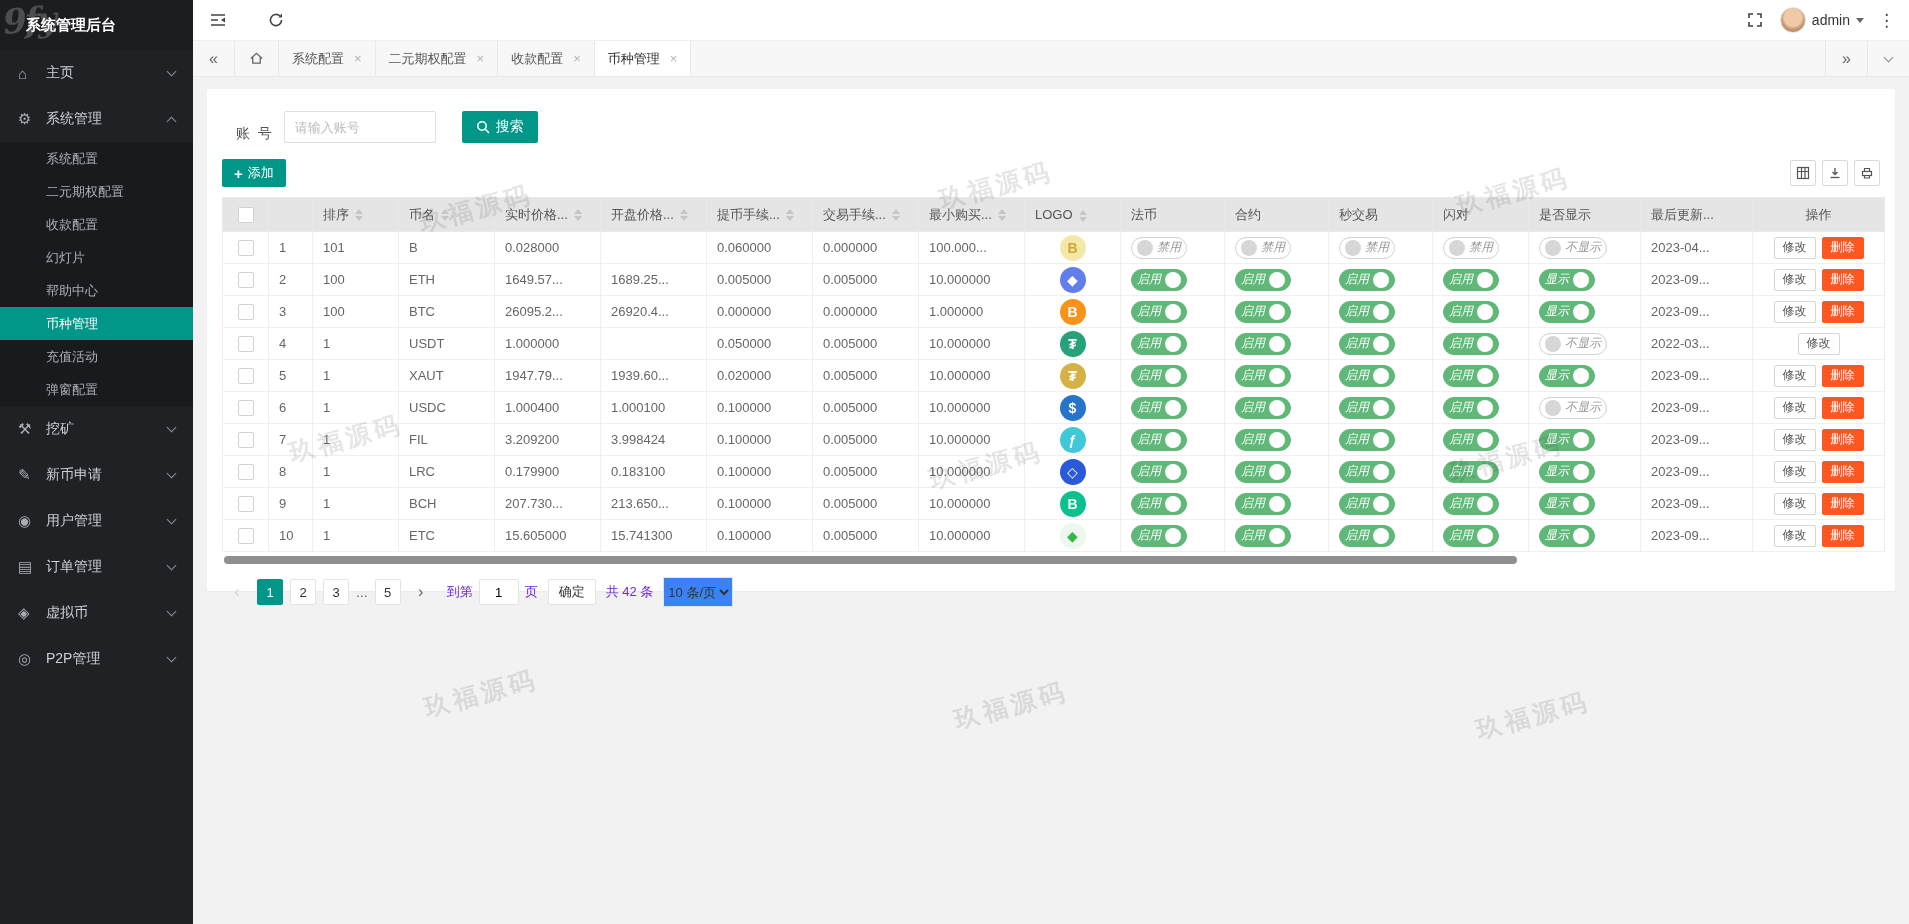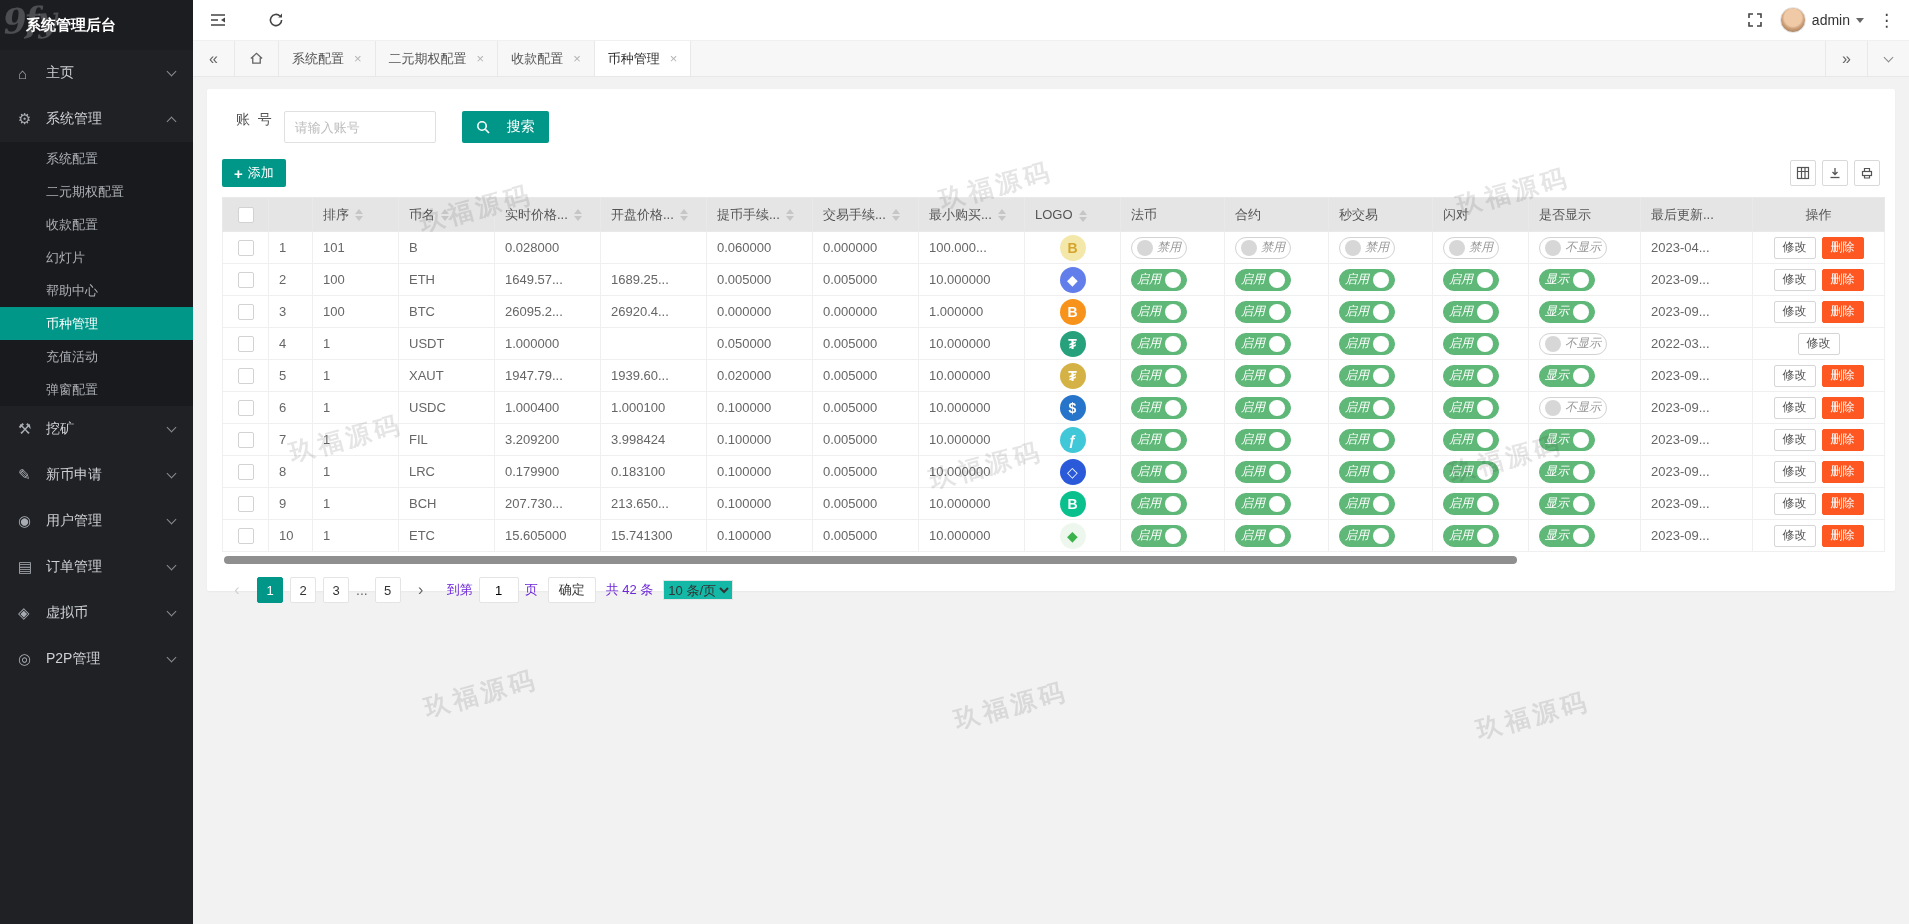--- a/index.html
+++ b/index.html
@@ -40,25 +40,25 @@
   .tab-home{width:44px;display:flex;align-items:center;justify-content:center;border-right:1px solid #e8e8e8;cursor:pointer}
   .tabs{display:flex;flex:1;overflow:hidden}
   .tab{display:flex;align-items:center;padding:0 13px;border-right:1px solid #e8e8e8;font-size:13px;color:#555;cursor:pointer;white-space:nowrap}
   .tab.active{background:#fff;color:#2d2d2d}
   .tab-close{margin-left:10px;color:#b3b3b3;font-size:13px}
 
   
   .content{flex:1;padding:12px 14px;overflow:hidden;position:relative}
   .card{background:#fff;border-radius:2px;box-shadow:0 1px 2px rgba(0,0,0,.04);padding:14px 15px 18px;height:502px}
 
-  .search-row{display:flex;align-items:flex-start;padding:8px 0 16px 14px}
+  .search-row{display:flex;align-items:flex-end;padding:8px 0 16px 14px}
   .search-label{color:#555;margin-right:12px;white-space:pre}
   .search-input{width:152px;height:32px;border:1px solid #e0e0e0;border-radius:2px;padding:0 10px;font-size:13px;color:#333;outline:none}
   .search-input::placeholder{color:#bdbdbd}
-  .btn-search{margin-left:26px;height:32px;padding:0 14px;background:#009688;color:#fff;border:none;border-radius:2px;font-size:14px;display:inline-flex;align-items:center;gap:17px;cursor:pointer}
+  .btn-search{margin-left:26px;height:32px;padding:0 14px;background:#009688;color:#fff;border:none;border-radius:2px;font-size:14px;display:inline-flex;align-items:center;gap:6px;cursor:pointer}
 
   .toolbar-row{display:flex;align-items:center;margin:0 0 10px}
   .btn-add{height:28px;padding:0 12px;background:#009688;color:#fff;border:none;border-radius:2px;font-size:13px;display:inline-flex;align-items:center;gap:5px;cursor:pointer}
   .btn-add .plus{font-size:15px;font-weight:bold;line-height:1}
   .tool-icons{margin-left:auto;display:flex;gap:6px}
   .tool-btn{width:26px;height:26px;border:1px solid #d9d9d9;border-radius:2px;background:#fff;display:inline-flex;align-items:center;justify-content:center;cursor:pointer}
 
   
   table{width:100%;border-collapse:collapse;table-layout:fixed}
   th{background:#e5e5e5;height:34px;font-weight:normal;color:#555;font-size:13px;border:1px solid #e9e9e9;text-align:left;padding:0 10px;white-space:nowrap;overflow:hidden}
@@ -85,21 +85,21 @@
   .pagination{display:flex;align-items:center;margin-top:12px;padding-left:2px}
   .pages{display:flex;align-items:center}
   .page-btn{min-width:26px;height:26px;display:inline-flex;align-items:center;justify-content:center;border:1px solid #e4e4e4;background:#fff;color:#333;font-size:13px;padding:0 7px;margin-right:7px;border-radius:2px;cursor:pointer}
   .page-btn.active{background:#009688;border-color:#009688;color:#fff}
   .page-btn.nav{border:none;background:none;font-size:16px;color:#666}
   .page-btn.disabled{color:#d2d2d2;cursor:default}
   .page-ellipsis{border:none;background:none;margin-right:7px;color:#666}
   .pg-text{color:#6d28d9;font-size:13px;margin:0 6px;white-space:nowrap}
   .jump{width:40px;height:26px;border:1px solid #e4e4e4;border-radius:2px;text-align:center;font-size:13px;outline:none}
   .confirm{height:26px;padding:0 10px;border:1px solid #e4e4e4;background:#fff;border-radius:2px;font-size:13px;color:#333;margin:0 4px;cursor:pointer}
-  .page-size{height:20px;border:1px solid #e4e4e4;background:#14b8a6;font-size:13px;color:#333;margin-left:4px;outline:none}
+  .page-size{height:30px;border:1px solid #e4e4e4;background:#3b82f6;font-size:13px;color:#333;margin-left:4px;outline:none}
 
   
   .footer{height:34px;background:#f7f7f7;border-top:1px solid #e8e8e8;position:relative;flex-shrink:0;display:flex;align-items:center;justify-content:center;font-size:13px;color:#666}
   .footer a{color:#009688;text-decoration:none;margin:0 4px;cursor:pointer}
   .version{position:absolute;right:14px;color:#333}
 
   
   .wm-layer{position:absolute;left:0;top:0;width:100%;height:100%;pointer-events:none;z-index:5}
   .wm{position:absolute;font-size:25px;font-weight:600;color:rgba(40,40,40,.12);transform:rotate(-15deg);letter-spacing:4px;white-space:nowrap}
 </style>

